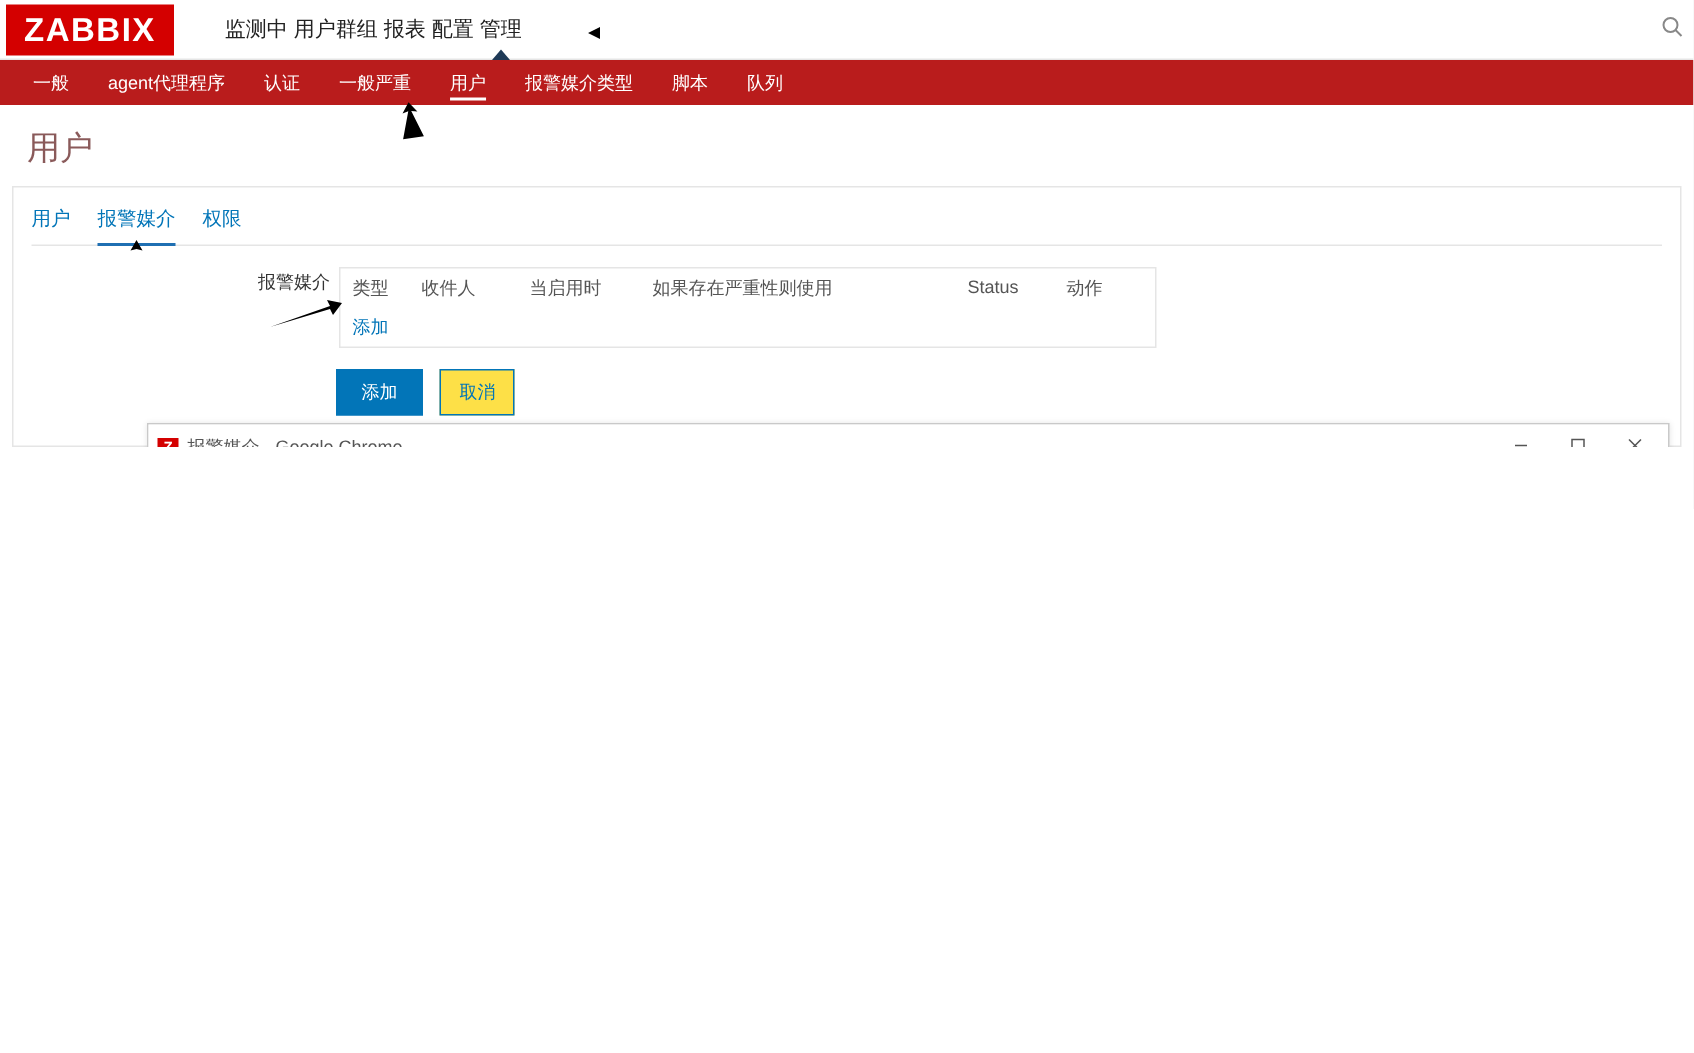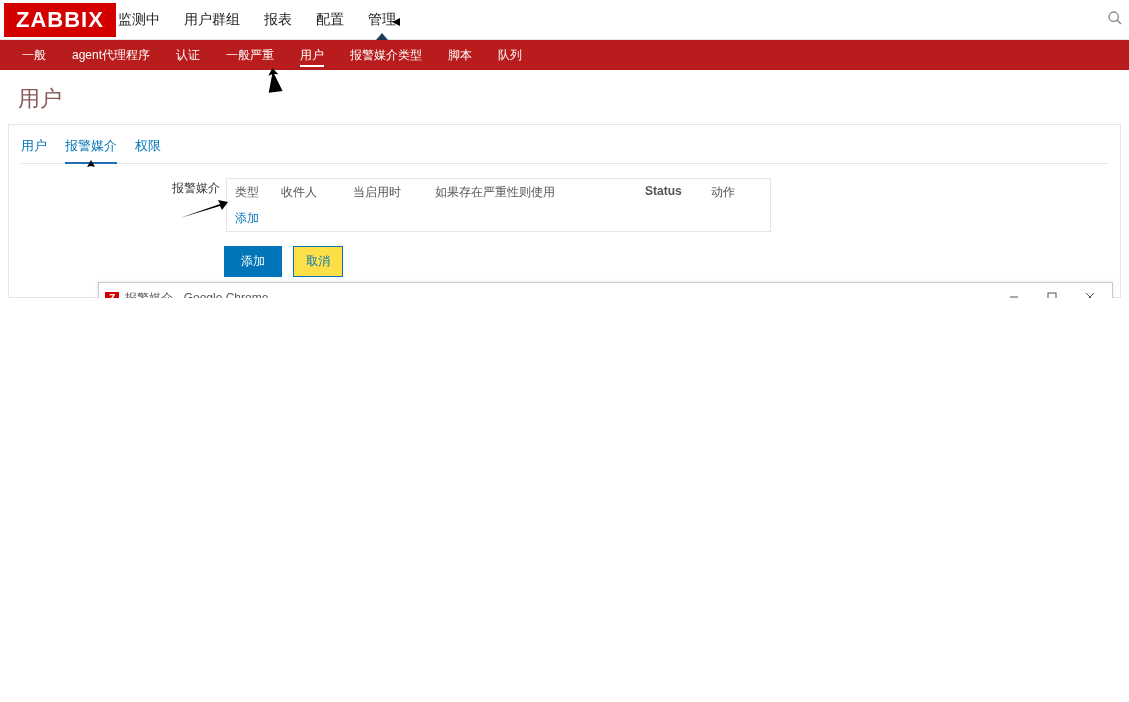--- a/index.html
+++ b/index.html
@@ -1,21 +1,21 @@
 <!DOCTYPE html>
 <html><head>
 <meta charset="utf-8">
 <style>
   * { box-sizing: border-box; margin: 0; padding: 0; }
   body { font-family: Arial, "Microsoft YaHei", sans-serif; font-size: 12px; background: #fff; color: #333; }
 
   
   .topbar { display: flex; align-items: center; height: 40px; border-bottom: 1px solid #e5e5e5; padding-left: 4px; position: relative;}
-  .logo { background: #d40000; color: #fff; font-weight: bold; font-size: 22px; letter-spacing: 1px; padding: 4px 12px; margin-right: 0; font-family: Arial, sans-serif; }
-  .topnav { display: flex; gap: 20px; }
+  .logo { background: #d40000; color: #fff; font-weight: bold; font-size: 22px; letter-spacing: 1px; padding: 4px 12px; margin-right: 32px; font-family: Arial, sans-serif; }
+  .topnav { display: flex; }
   .topnav a { color: #222; text-decoration: none; font-size: 14px; padding: 10px 2px; position: relative;}
   .topnav a.active::after { content:""; position:absolute; bottom:-1px; left:50%; transform:translateX(-50%); width:0; height:0; border-left:6px solid transparent; border-right:6px solid transparent; border-bottom:7px solid #1f3a57; }
   .search-icon { position:absolute; right: 6px; top: 10px; color: #666; }
   .search-icon svg{width:16px;height:16px;stroke:#888;fill:none;stroke-width:2;}
 
   
   .subnav { background: #b91c1c; height: 30px; display:flex; align-items:center; padding-left: 20px; gap: 22px; }
   .subnav a { color: #fff; text-decoration: none; font-size: 12px; padding: 7px 2px; position:relative;}
   .subnav a.active { text-decoration: underline; text-underline-offset: 6px; text-decoration-thickness:2px;}
 
@@ -30,21 +30,21 @@
 
   .media-area { margin-top: 14px; padding-left: 145px; position:relative;}
   .wrap-label { display:flex; align-items:flex-start; }
   .wrap-label .lbl { width: 60px; text-align:right; padding-right: 6px; padding-top:2px;}
   .media-table { border:1px solid #e5e5e5; width: 545px; }
   .media-table .hdr { display:flex; padding: 5px 8px; color:#555;}
   .media-table .hdr span:nth-child(1){width:46px;}
   .media-table .hdr span:nth-child(2){width:72px;}
   .media-table .hdr span:nth-child(3){width:82px;}
   .media-table .hdr span:nth-child(4){width:210px;}
-  .media-table .hdr span:nth-child(5){width:66px;font-weight:bold;}
+  .media-table .hdr span:nth-child(5){width:66px;}
   .media-table .hdr span:nth-child(6){width:40px;}
   .media-table .addrow { padding: 4px 8px; }
   .media-table .addrow a { color:#0275b8; text-decoration:none;}
 
   .btnrow { margin-top: 14px; padding-left: 58px;}
   .btn-primary { background:#0275b8; color:#fff; border:1px solid #0275b8; padding: 6px 16px; cursor:pointer; font-size:12px;}
   .btn-secondary { background:#fde047; color:#0275b8; border:1px solid #0275b8; padding: 6px 12px; cursor:pointer; font-size:12px; margin-left:8px;}
 
   
   .arrow { position:absolute; pointer-events:none; }

